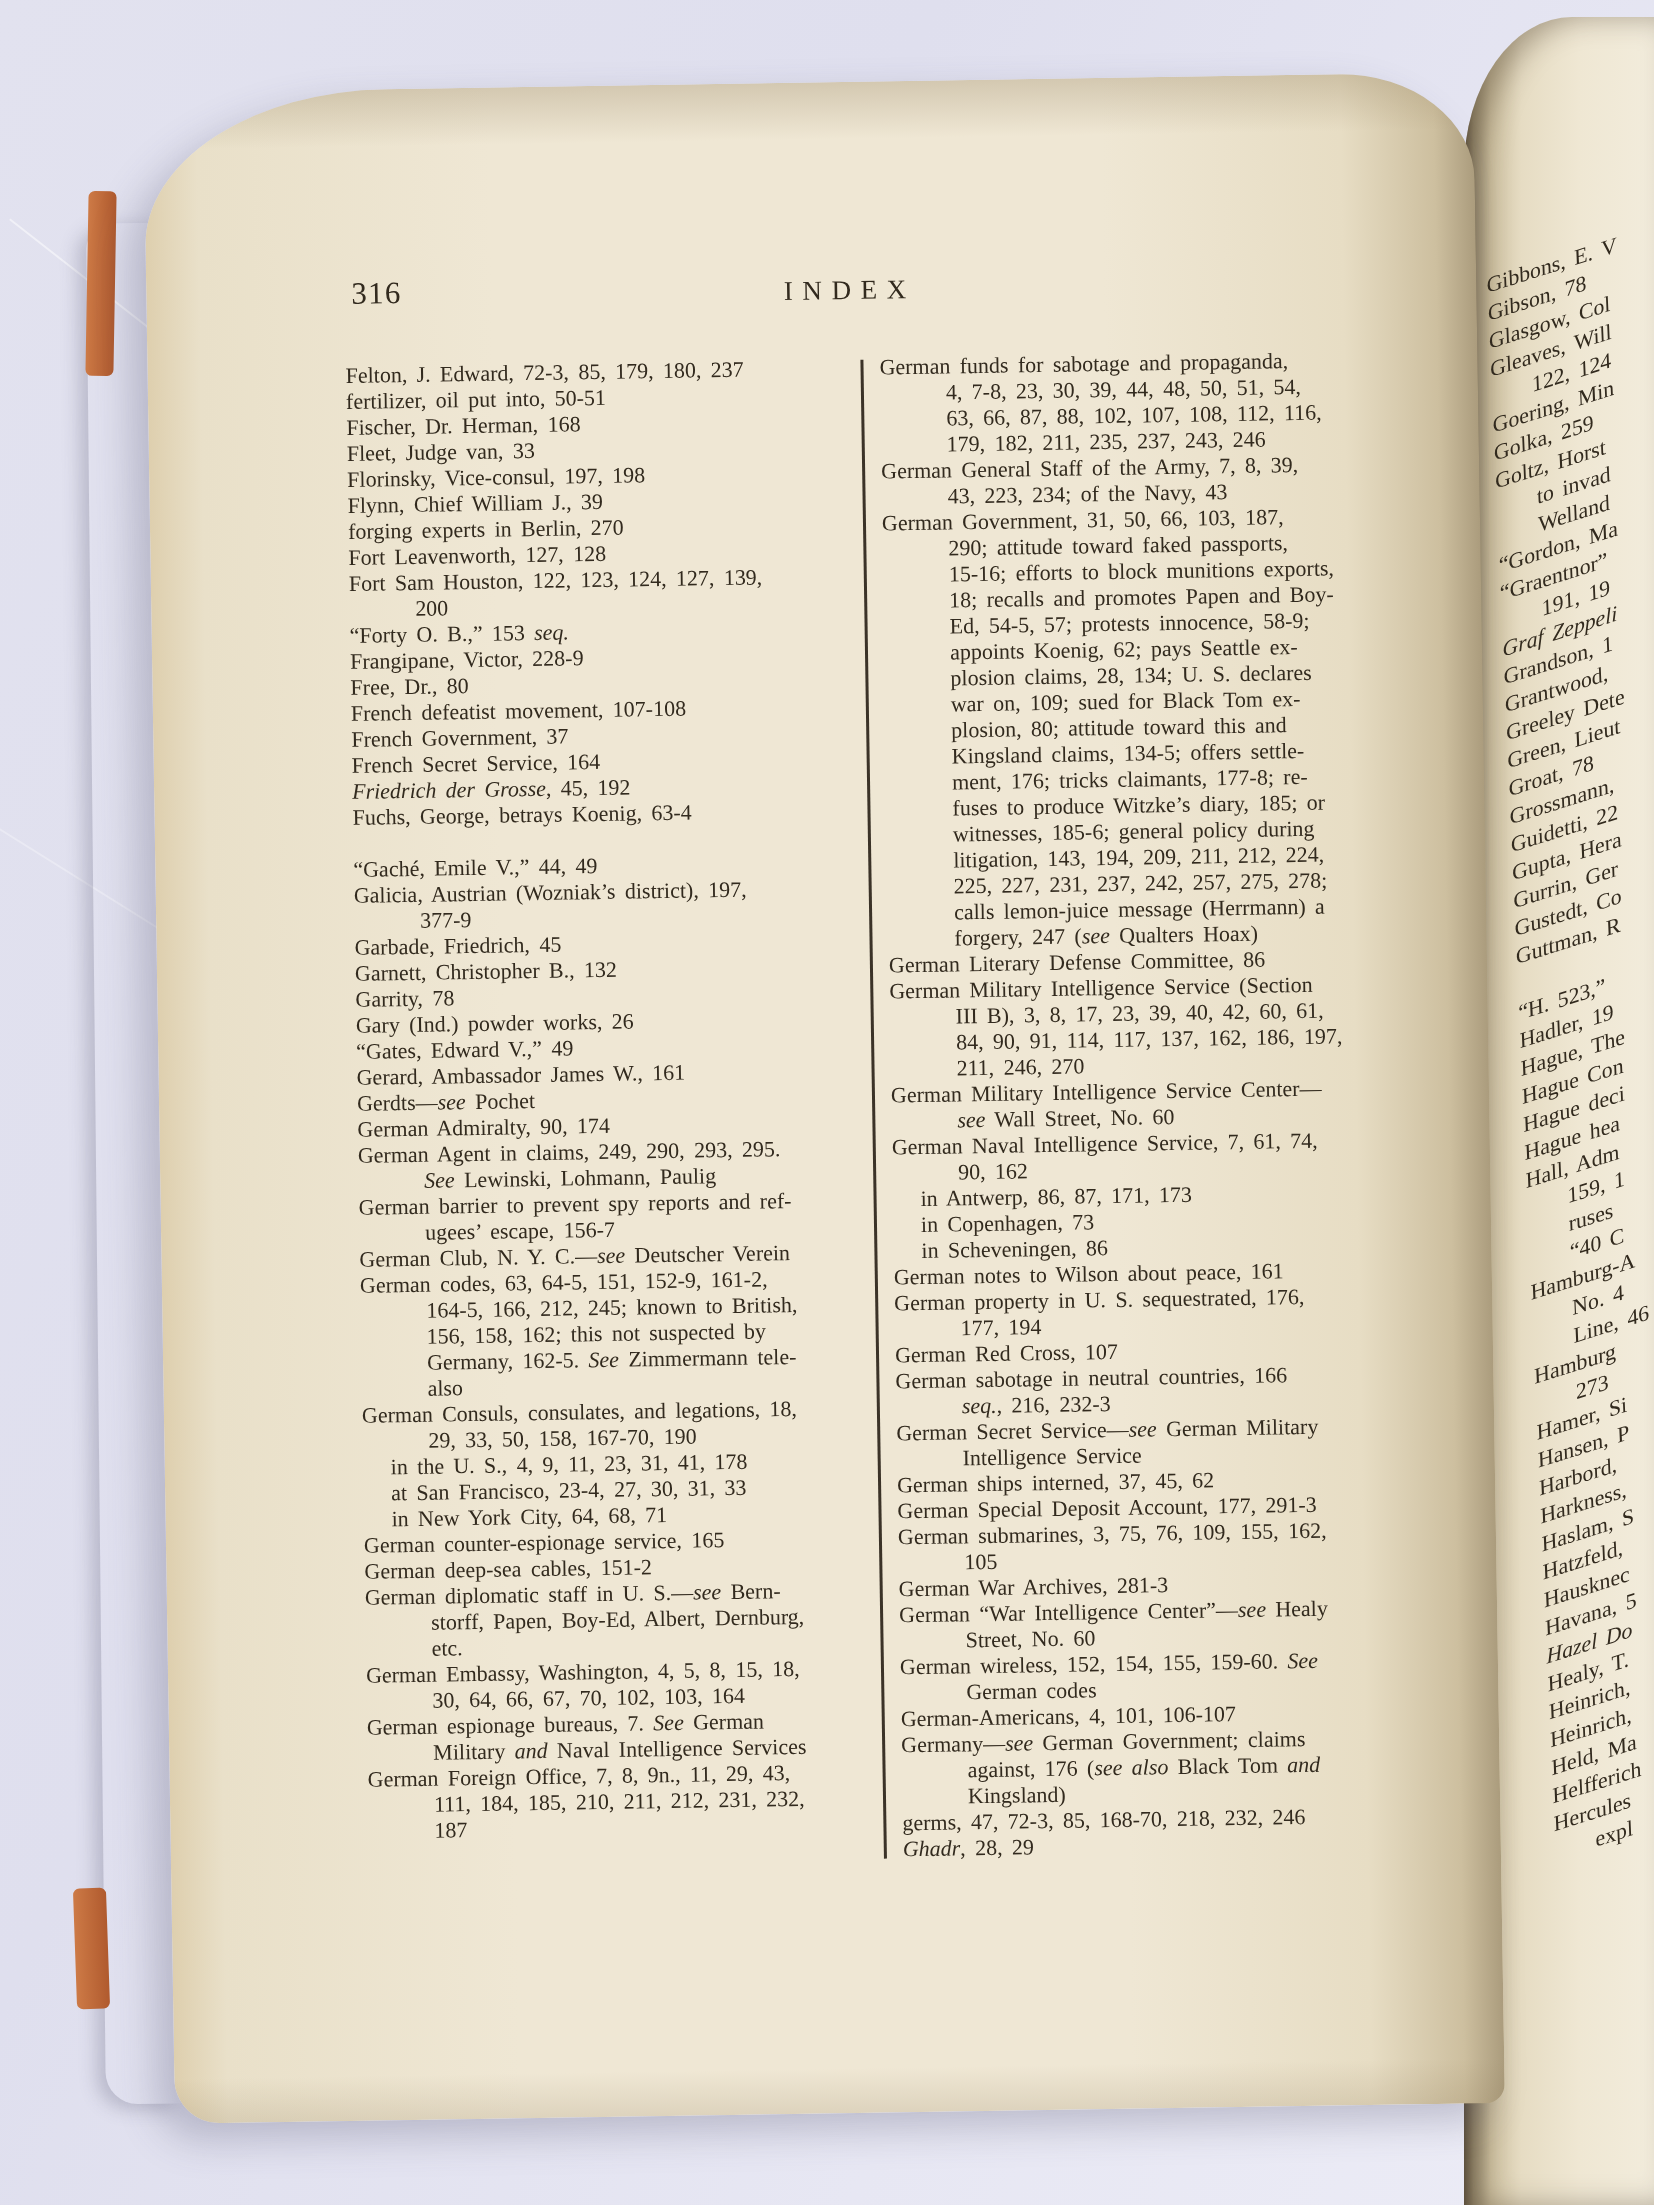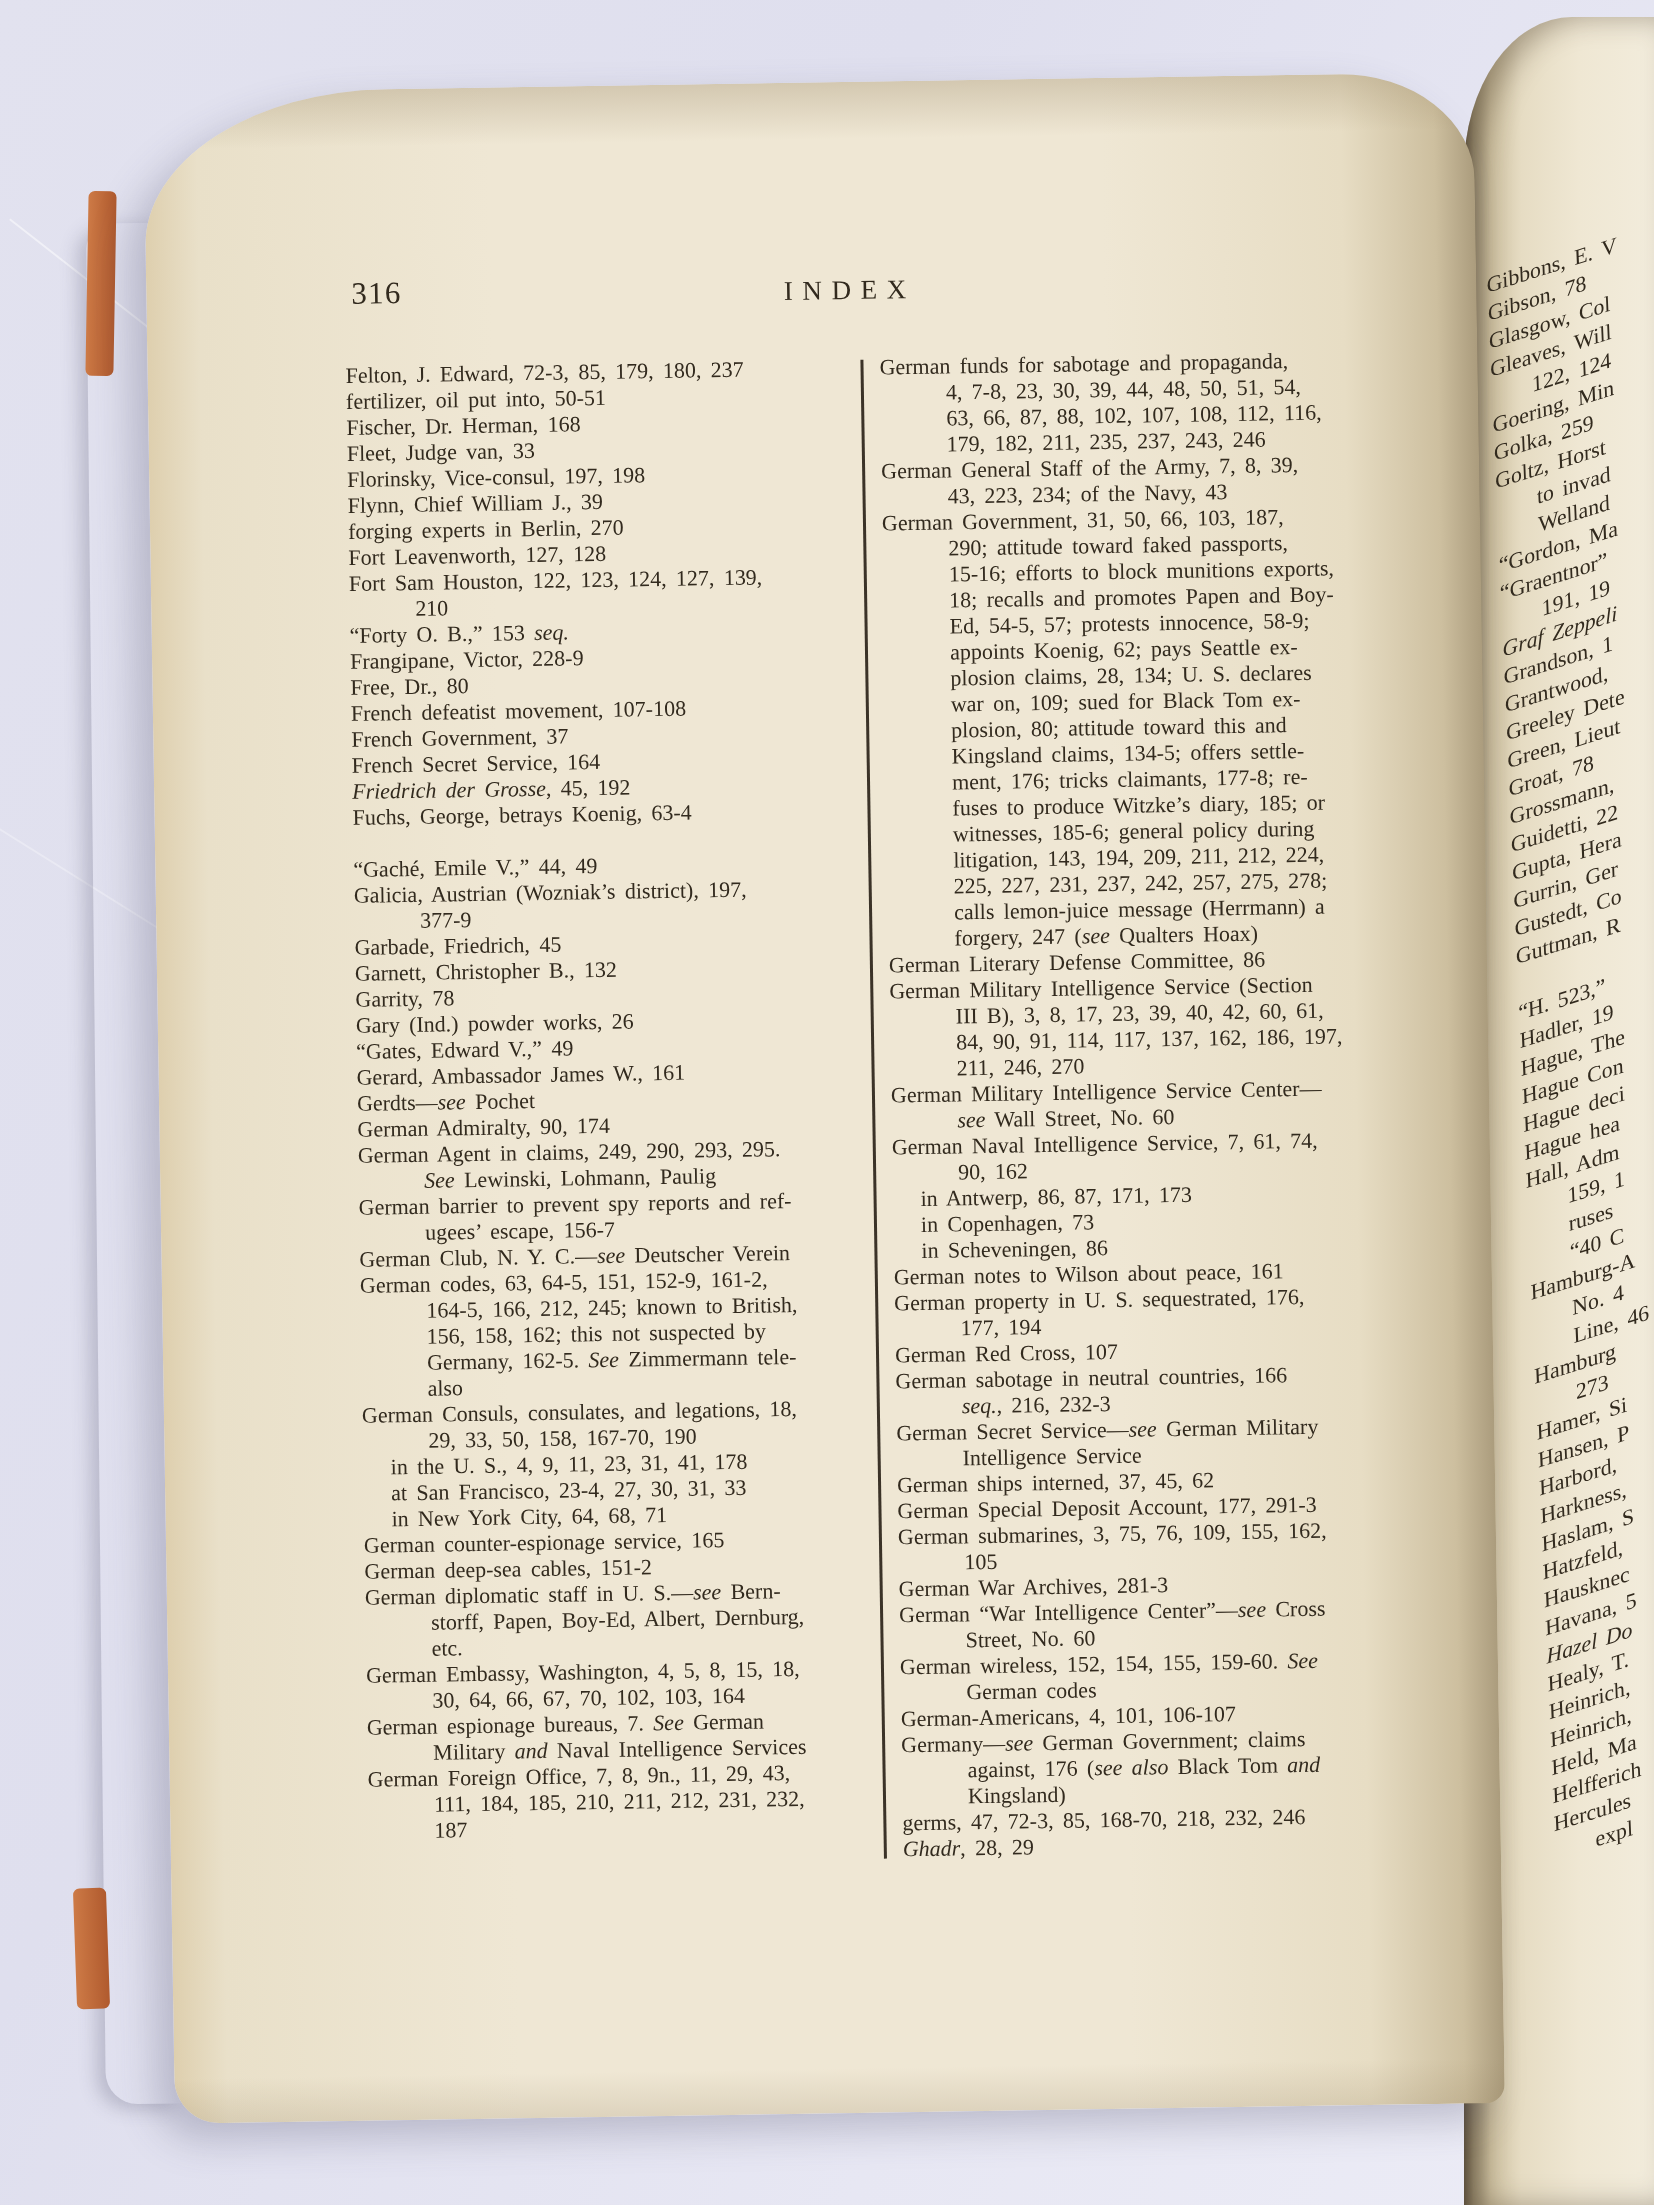--- a/index.html
+++ b/index.html
@@ -155,21 +155,21 @@
     <div class="col col-left">
         <div class="tline ind0"><span>Felton, J. Edward, 72-3, 85, 179, 180, 237</span></div>
         <div class="tline ind0"><span>fertilizer, oil put into, 50-51</span></div>
         <div class="tline ind0"><span>Fischer, Dr. Herman, 168</span></div>
         <div class="tline ind0"><span>Fleet, Judge van, 33</span></div>
         <div class="tline ind0"><span>Florinsky, Vice-consul, 197, 198</span></div>
         <div class="tline ind0"><span>Flynn, Chief William J., 39</span></div>
         <div class="tline ind0"><span>forging experts in Berlin, 270</span></div>
         <div class="tline ind0"><span>Fort Leavenworth, 127, 128</span></div>
         <div class="tline ind0"><span>Fort Sam Houston, 122, 123, 124, 127, 139,</span></div>
-        <div class="tline ind2"><span>210</span></div>
+        <div class="tline ind2"><span>200</span></div>
         <div class="tline ind0"><span>“Forty O. B.,” 153 </span><span class="it">seq.</span></div>
         <div class="tline ind0"><span>Frangipane, Victor, 228-9</span></div>
         <div class="tline ind0"><span>Free, Dr., 80</span></div>
         <div class="tline ind0"><span>French defeatist movement, 107-108</span></div>
         <div class="tline ind0"><span>French Government, 37</span></div>
         <div class="tline ind0"><span>French Secret Service, 164</span></div>
         <div class="tline ind0"><span class="it">Friedrich der Grosse</span><span>, 45, 192</span></div>
         <div class="tline ind0"><span>Fuchs, George, betrays Koenig, 63-4</span></div>
         <div class="tline ind0 gap"></div>
         <div class="tline ind0"><span>“Gaché, Emile V.,” 44, 49</span></div>
@@ -254,21 +254,21 @@
         <div class="tline ind0"><span>German Red Cross, 107</span></div>
         <div class="tline ind0"><span>German sabotage in neutral countries, 166</span></div>
         <div class="tline ind2"><span class="it">seq.</span><span>, 216, 232-3</span></div>
         <div class="tline ind0"><span>German Secret Service—</span><span class="it">see</span><span> German Military</span></div>
         <div class="tline ind2"><span>Intelligence Service</span></div>
         <div class="tline ind0"><span>German ships interned, 37, 45, 62</span></div>
         <div class="tline ind0"><span>German Special Deposit Account, 177, 291-3</span></div>
         <div class="tline ind0"><span>German submarines, 3, 75, 76, 109, 155, 162,</span></div>
         <div class="tline ind2"><span>105</span></div>
         <div class="tline ind0"><span>German War Archives, 281-3</span></div>
-        <div class="tline ind0"><span>German “War Intelligence Center”—</span><span class="it">see</span><span> Cross</span></div>
+        <div class="tline ind0"><span>German “War Intelligence Center”—</span><span class="it">see</span><span> Healy</span></div>
         <div class="tline ind2"><span>Street, No. 60</span></div>
         <div class="tline ind0"><span>German wireless, 152, 154, 155, 159-60. </span><span class="it">See</span></div>
         <div class="tline ind2"><span>German codes</span></div>
         <div class="tline ind0"><span>German-Americans, 4, 101, 106-107</span></div>
         <div class="tline ind0"><span>Germany—</span><span class="it">see</span><span> German Government; claims</span></div>
         <div class="tline ind2"><span>against, 176 (</span><span class="it">see also</span><span> Black Tom </span><span class="it">and</span></div>
         <div class="tline ind2"><span>Kingsland)</span></div>
         <div class="tline ind0"><span>germs, 47, 72-3, 85, 168-70, 218, 232, 246</span></div>
         <div class="tline ind0"><span class="it">Ghadr</span><span>, 28, 29</span></div>
       </div>

